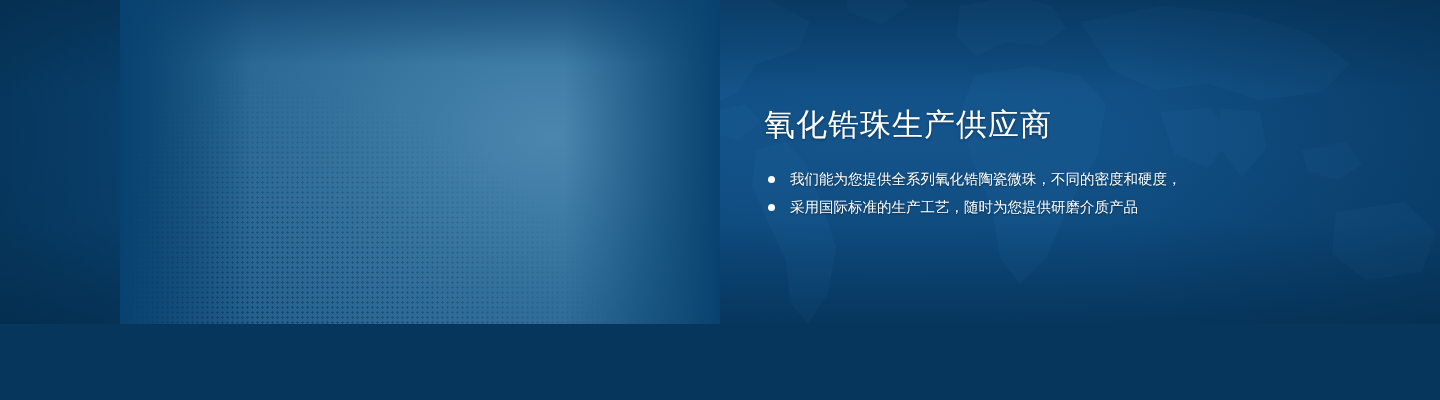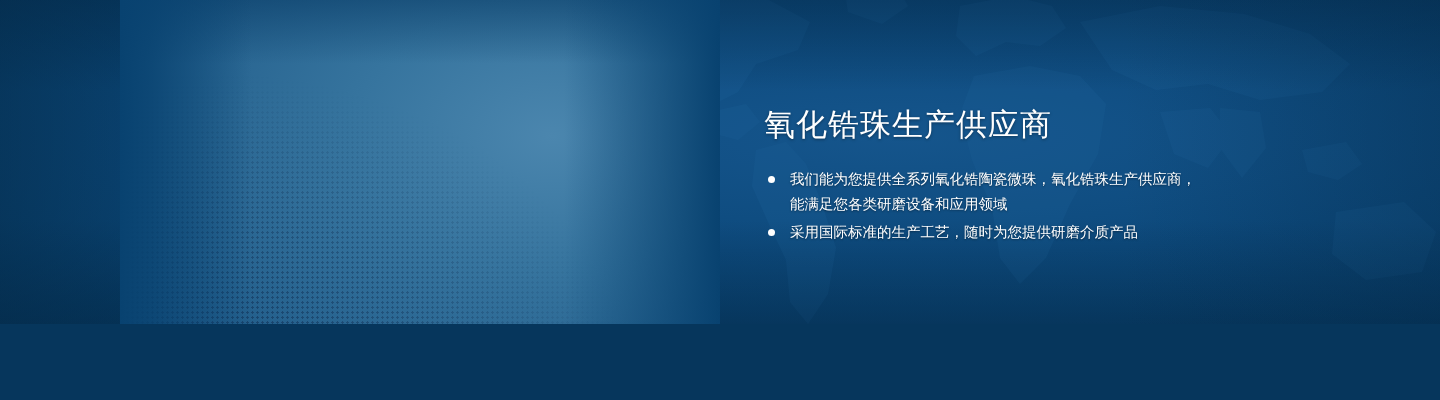--- a/index.html
+++ b/index.html
@@ -307,22 +307,21 @@
 
     <div class="photo-fade"></div>
   </div>
 
   <div class="content">
     <h1 class="headline">氧化锆珠生产供应商</h1>
 
     <ul class="bullets">
       <li class="bullet">
         <span class="dot"></span>
-        <span class="line">我们能为您提供全系列氧化锆陶瓷微珠，氧化锆珠生产供应商，</span>
-        <span class="line">能满足您各类研磨设备和应用领域</span>
+        <span class="line">我们能为您提供全系列氧化锆陶瓷微珠，不同的密度和硬度，</span>
       </li>
       <li class="bullet">
         <span class="dot"></span>
         <span class="line">采用国际标准的生产工艺，随时为您提供研磨介质产品</span>
       </li>
     </ul>
   </div>
 
 </div>
 

